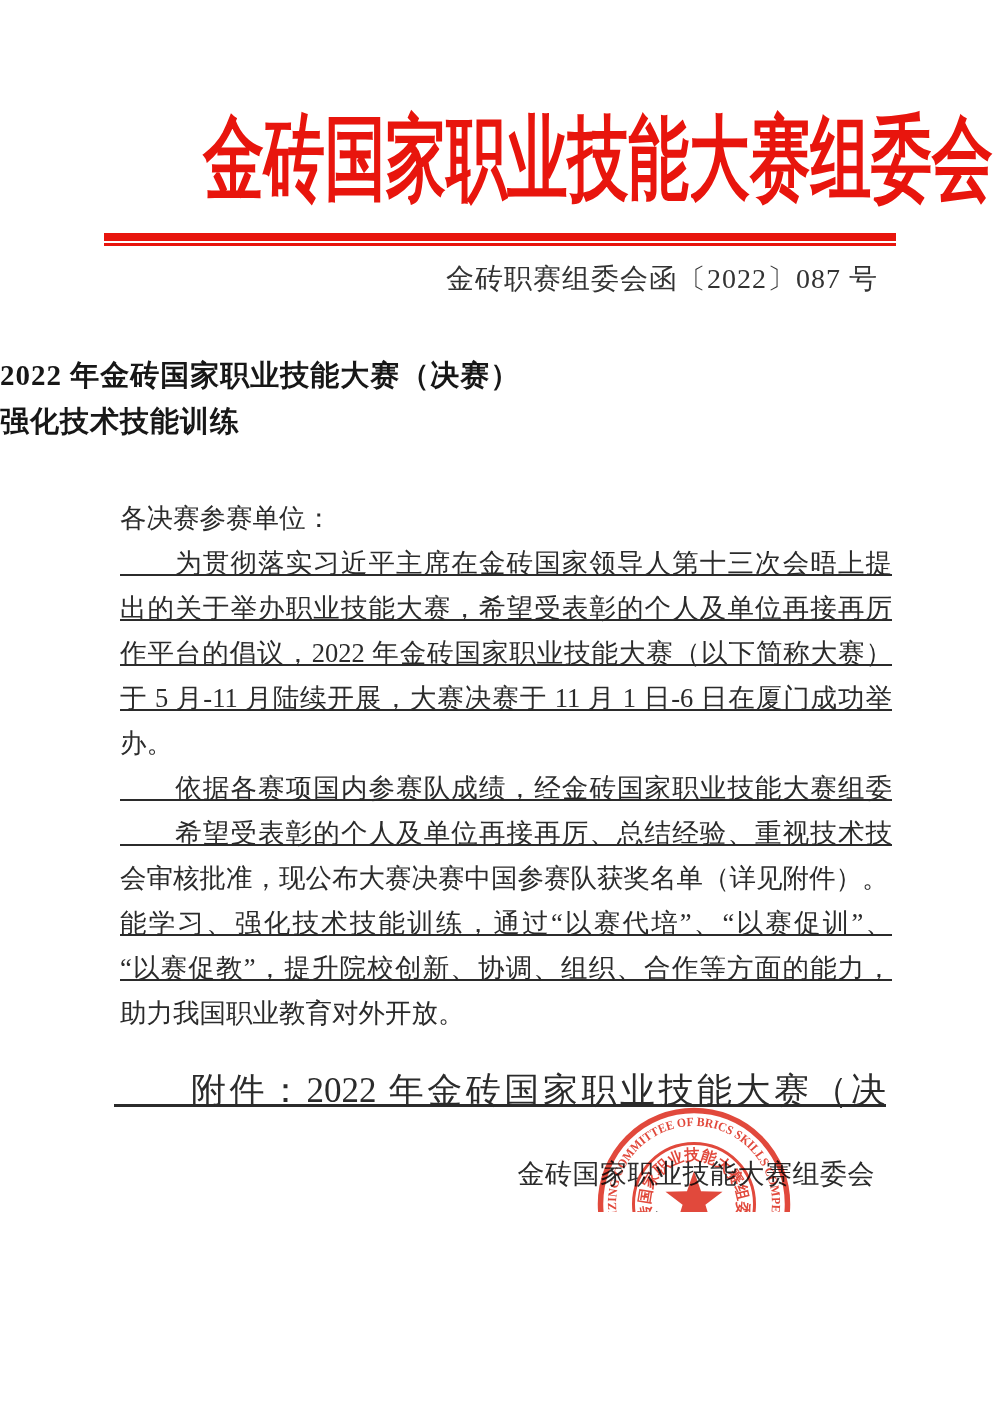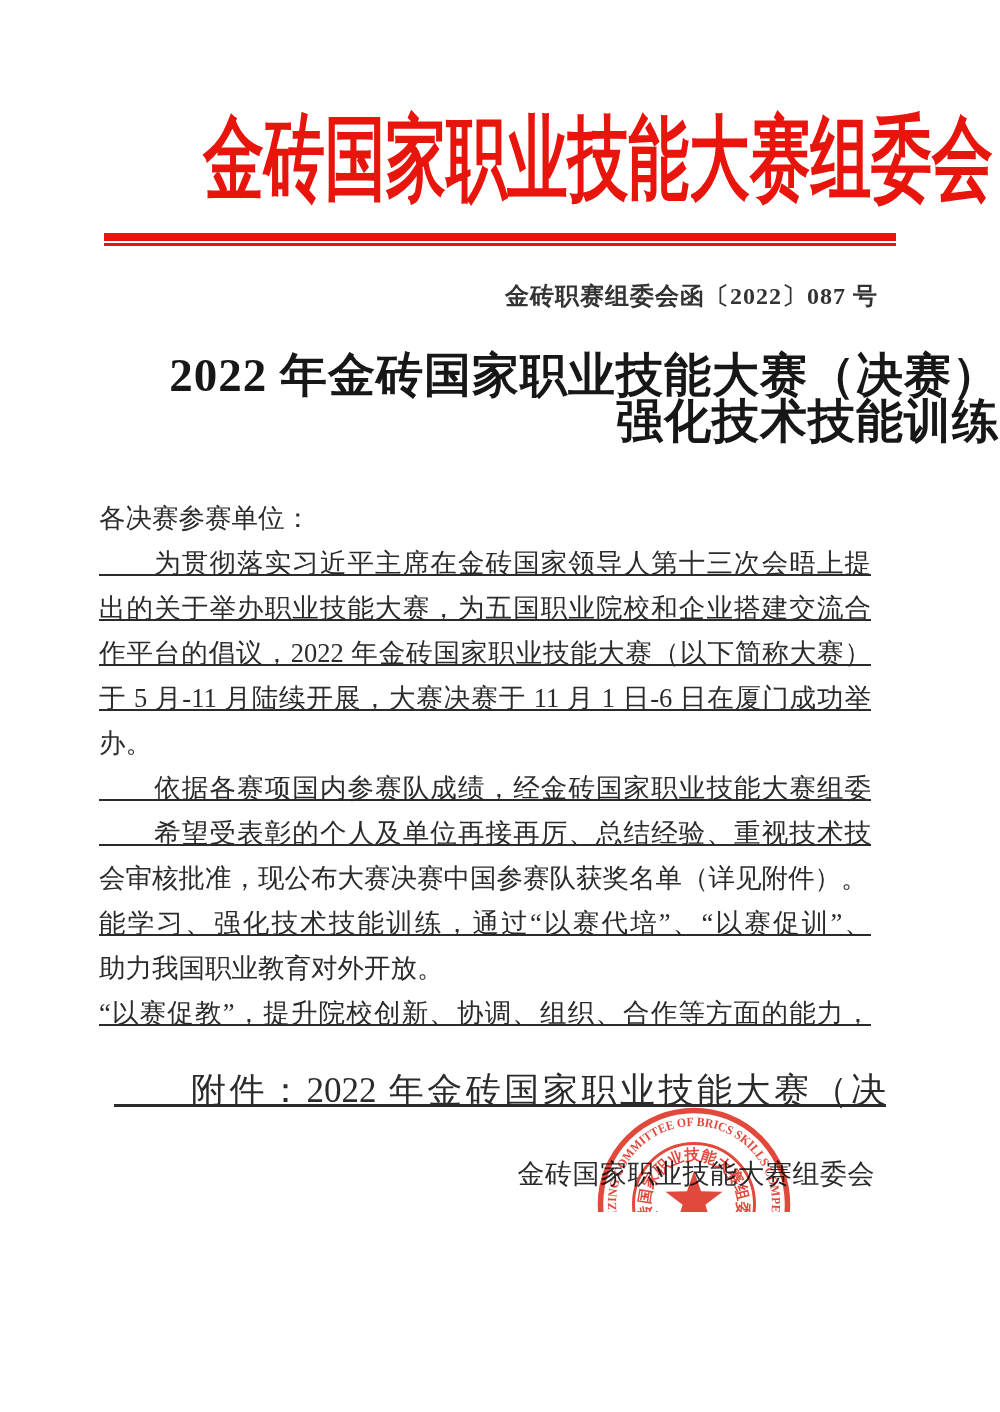--- a/index.html
+++ b/index.html
@@ -17,31 +17,31 @@
   .masthead-inner{
     display:inline-block;
     font-size:92px;font-weight:bold;line-height:1.08;
     color:#e8150d;white-space:nowrap;
     transform:scaleX(0.66);transform-origin:50% 50%;
   }
   .rule-thick{position:absolute;left:104px;right:104px;top:233px;height:8px;background:#e8150d;}
   .rule-thin{position:absolute;left:104px;right:104px;top:243px;height:3px;background:#e8150d;}
   
   .doc-number{
-    position:absolute;top:280px;right:122px;
-    font-size:24px;color:#333333;white-space:nowrap;letter-spacing:1px;font-weight:bold;
+    position:absolute;top:260px;right:122px;
+    font-size:28px;color:#333333;white-space:nowrap;letter-spacing:1px;
   }
   
   .doc-title{
     position:absolute;top:352px;left:0;right:0;
-    text-align:right;font-size:47px;font-weight:bold;
+    text-align:left;font-size:29px;font-weight:bold;
     color:#171717;line-height:46px;letter-spacing:1px;
   }
   
-  .body-text{position:absolute;left:99px;top:496px;width:772px;font-size:26.5px;color:#2b2b2b;}
+  .body-text{position:absolute;left:120px;top:496px;width:772px;font-size:26.5px;color:#2b2b2b;}
   .attachment{position:absolute;left:114px;top:1068px;width:772px;font-size:35px;color:#2b2b2b;}
   .line{
     height:45px;line-height:45px;
     text-align:justify;text-justify:inter-character;
     white-space:nowrap;
   }
   .line.fill{text-align-last:justify;white-space:normal;overflow:hidden;text-decoration:underline;}
   
   .signature{
     position:absolute;top:1156px;right:125px;
@@ -77,30 +77,30 @@
   <div class="doc-number">金砖职赛组委会函〔2022〕087 号</div>
 
   <div class="doc-title">
     <div>2022 年金砖国家职业技能大赛（决赛）</div>
     <div>强化技术技能训练</div>
   </div>
 
   <div class="body-text">
     <div class="line">各决赛参赛单位：</div>
     <div class="line fill">　　为贯彻落实习近平主席在金砖国家领导人第十三次会晤上提</div>
-    <div class="line fill">出的关于举办职业技能大赛，为五国职业院校和企业搭建交流合</div>
+    <div class="line fill">出的关于举办职业技能大赛，希望受表彰的个人及单位再接再厉</div>
     <div class="line fill">作平台的倡议，2022 年金砖国家职业技能大赛（以下简称大赛）</div>
     <div class="line fill">于 5 月-11 月陆续开展，大赛决赛于 11 月 1 日-6 日在厦门成功举</div>
     <div class="line">办。</div>
     <div class="line fill">　　依据各赛项国内参赛队成绩，经金砖国家职业技能大赛组委</div>
     <div class="line fill">　　希望受表彰的个人及单位再接再厉、总结经验、重视技术技</div>
     <div class="line">会审核批准，现公布大赛决赛中国参赛队获奖名单（详见附件）。</div>
     <div class="line fill">能学习、强化技术技能训练，通过“以赛代培”、“以赛促训”、</div>
+    <div class="line fill">“以赛促教”，提升院校创新、协调、组织、合作等方面的能力，</div>
     <div class="line">助力我国职业教育对外开放。</div>
-    <div class="line fill">“以赛促教”，提升院校创新、协调、组织、合作等方面的能力，</div>
   </div>
 
   <div class="attachment">
     <div class="line fill">　　附件：2022 年金砖国家职业技能大赛（决赛）中国参赛队获</div>
   </div>
 
   <div class="signature">金砖国家职业技能大赛组委会</div>
   <div class="date-line">2022 年 11 月 8 日</div>
 
   <svg class="seal" viewBox="0 0 210 210" xmlns="http://www.w3.org/2000/svg">

